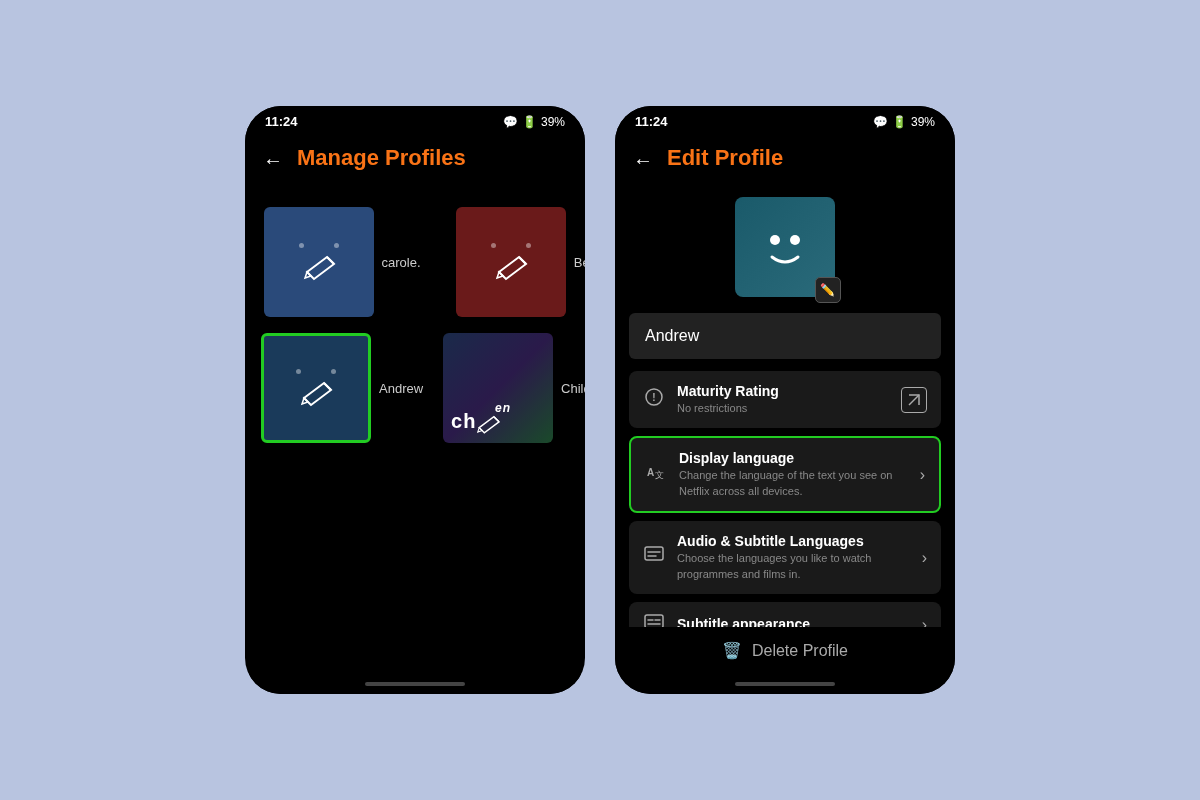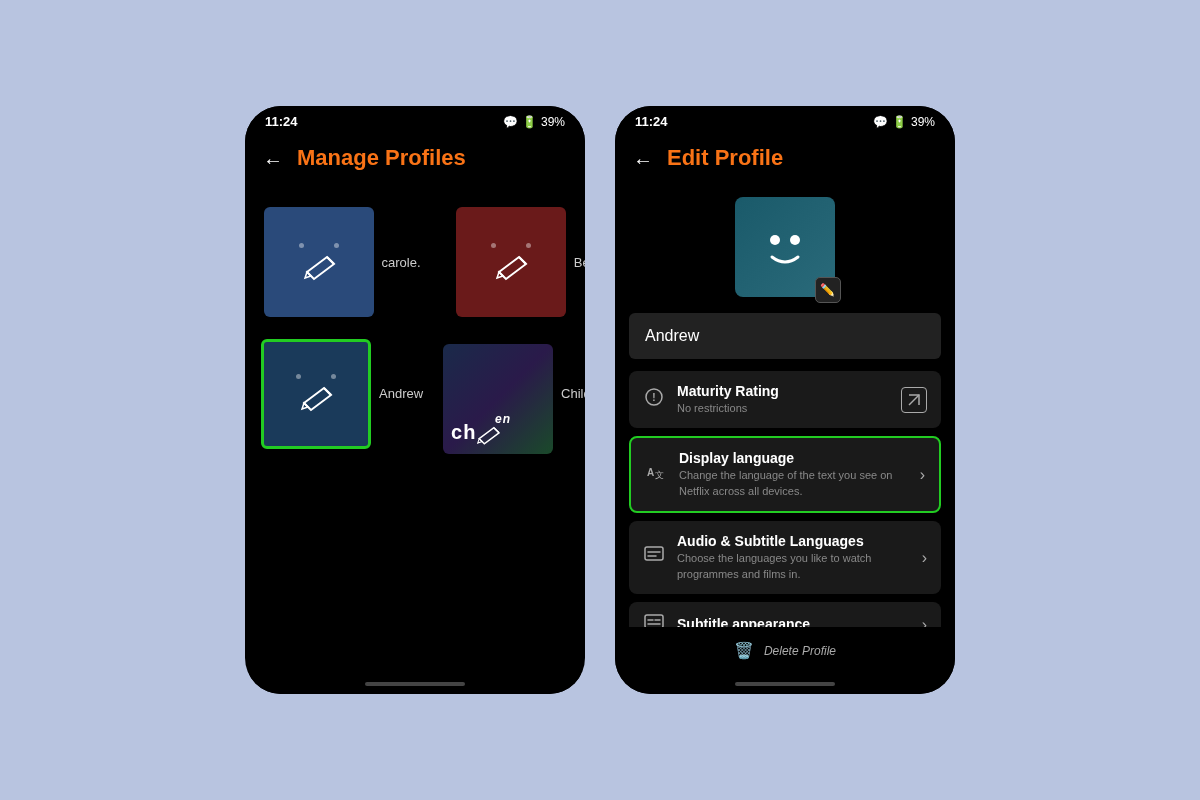--- a/index.html
+++ b/index.html
@@ -99,21 +99,20 @@
       align-items: center;
       justify-content: center;
       overflow: hidden;
     }
     .profile-avatar.carole { background: #2a4a7a; }
     .profile-avatar.phil { background: #7a6a1a; }
     .profile-avatar.ben { background: #6a1a1a; }
     .profile-avatar.andrew-profile { background: #1a3a5a; border: 3px solid #22cc22; }
     .profile-avatar.children-profile {
       background: linear-gradient(135deg, #1a2a4a 0%, #2a1a4a 50%, #1a4a2a 100%);
-      margin-top: 11px;
     }
 
     .avatar-dots-pencil {
       display: flex;
       flex-direction: column;
       align-items: center;
       width: 100%;
       height: 100%;
       justify-content: center;
       position: relative;
@@ -279,23 +278,22 @@
       gap: 10px;
       flex-shrink: 0;
       background: #000;
     }
     .delete-icon {
       color: #aaa;
       font-size: 16px;
     }
     .delete-label {
       color: #aaa;
-      font-size: 12px;
+      font-size: 16px;
       font-weight: 500;
-      font-style: italic;
     }
 
     
     .maturity-action {
       width: 26px;
       height: 26px;
       border: 1.5px solid #aaa;
       border-radius: 4px;
       display: flex;
       align-items: center;

